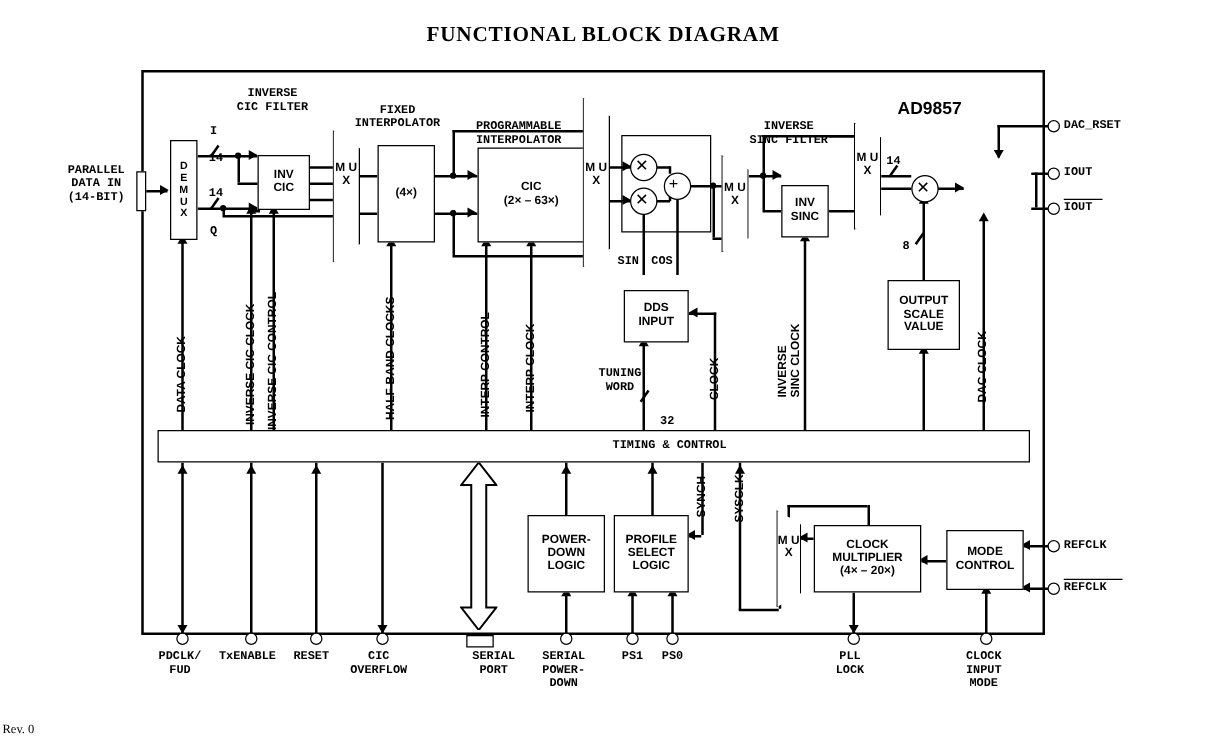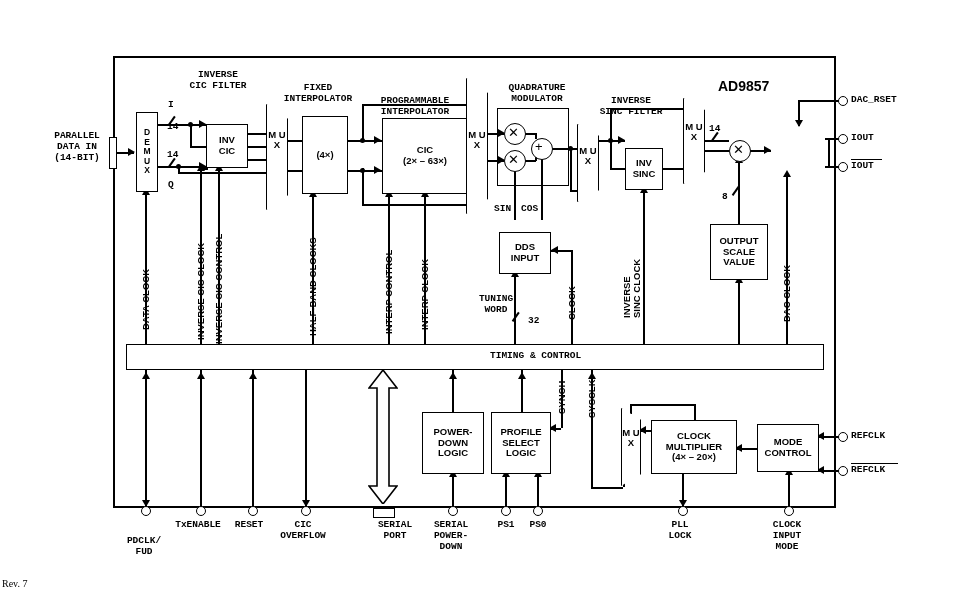--- a/index.html
+++ b/index.html
@@ -173,33 +173,32 @@
     color: #000;
   }
   
   .bigarrow { position: absolute; z-index: 4; }
 </style>
 </head>
 <body>
 
 <div id="root">
 
+  <div class="title">FUNCTIONAL BLOCK DIAGRAM</div>
 
   <div class="frame"></div>
 
   <div class="partnum" style="left:718px; top:78px;">AD9857</div>
 
   <div class="lbl c" style="left:168px; top:70px; width:100px;">INVERSE
 CIC FILTER</div>
   <div class="lbl c" style="left:277px; top:83px; width:82px;">FIXED
 INTERPOLATOR</div>
   <div class="lbl c" style="left:355px; top:96px; width:120px;">PROGRAMMABLE
 INTERPOLATOR</div>
-  <div class="lbl c" style="left:481px; top:83px; width:112px;">QUADRATURE
-MODULATOR</div>
   <div class="lbl c" style="left:586px; top:96px; width:90px;">INVERSE
 SINC FILTER</div>
 
   <div class="lbl c" style="left:42px; top:131px; width:70px;">PARALLEL
 DATA IN
 (14-BIT)</div>
 
   <div class="h" style="left:112px; top:152px; width:22px;"></div>
   <div class="ar ar-r" style="left:128px; top:148px;"></div>
   <div class="pin-sq" style="left:109px; top:137px; width:6px; height:30px; border-radius:0;"></div>
@@ -386,21 +385,21 @@
   <div class="v" style="left:424px; top:194px; height:152px;"></div>
   <div class="ar ar-u" style="left:421px; top:190px;"></div>
   <div class="vlbl" style="left:420px; top:330px;">INTERP CLOCK</div>
 
   <div class="blk" style="left:499px; top:232px; width:52px; height:42px;">DDS
 INPUT</div>
 
   <div class="v" style="left:514px; top:274px; height:72px;"></div>
   <div class="ar ar-u" style="left:511px; top:270px;"></div>
   <div class="slash" style="left:510px; top:316px;"></div>
-  <div class="lbl" style="left:528px; top:316px;text-align:right;">32</div>
+  <div class="lbl" style="left:528px; top:332px;text-align:right;">32</div>
   <div class="lbl c" style="left:472px; top:294px; width:48px;">TUNING
 WORD</div>
 
   <div class="h" style="left:551px; top:250px; width:22px;"></div>
   <div class="ar ar-l" style="left:551px; top:246px;"></div>
   <div class="v" style="left:571px; top:250px; height:96px;"></div>
   <div class="vlbl" style="left:567px; top:320px;">CLOCK</div>
 
   <div class="v" style="left:643px; top:190px; height:156px;"></div>
   <div class="ar ar-u" style="left:640px; top:186px;"></div>
@@ -415,21 +414,21 @@
   <div class="ar ar-u" style="left:735px; top:276px;"></div>
 
   <div class="blk" style="left:126px; top:344px; width:698px; height:26px; justify-content:flex-start;"></div>
   <div class="lbl" style="left:490px; top:351px;">TIMING &amp; CONTROL</div>
 
 
   <div class="v" style="left:145px; top:370px; height:138px;"></div>
   <div class="ar ar-u" style="left:142px; top:372px;"></div>
   <div class="ar ar-d" style="left:142px; top:500px;"></div>
   <div class="opin" style="left:141px; top:506px;"></div>
-  <div class="lbl c" style="left:110px; top:520px; width:68px;margin-top:16px;">PDCLK/
+  <div class="lbl c" style="left:110px; top:520px; width:68px;">PDCLK/
 FUD</div>
 
   <div class="v" style="left:200px; top:370px; height:138px;"></div>
   <div class="ar ar-u" style="left:197px; top:372px;"></div>
   <div class="opin" style="left:196px; top:506px;"></div>
   <div class="lbl c" style="left:165px; top:520px; width:66px;">TxENABLE</div>
 
   <div class="v" style="left:252px; top:370px; height:138px;"></div>
   <div class="ar ar-u" style="left:249px; top:372px;"></div>
   <div class="opin" style="left:248px; top:506px;"></div>
@@ -521,14 +520,14 @@
   <div class="lbl c" style="left:655px; top:520px; width:50px;">PLL
 LOCK</div>
 
   <div class="v" style="left:788px; top:472px; height:36px;"></div>
   <div class="ar ar-u" style="left:785px; top:468px;"></div>
   <div class="opin" style="left:784px; top:506px;"></div>
   <div class="lbl c" style="left:758px; top:520px; width:58px;">CLOCK
 INPUT
 MODE</div>
 
-  <div class="footnote">Rev. 7</div>
+  <div class="footnote">Rev. 0</div>
 </div>
 
 </body></html>

